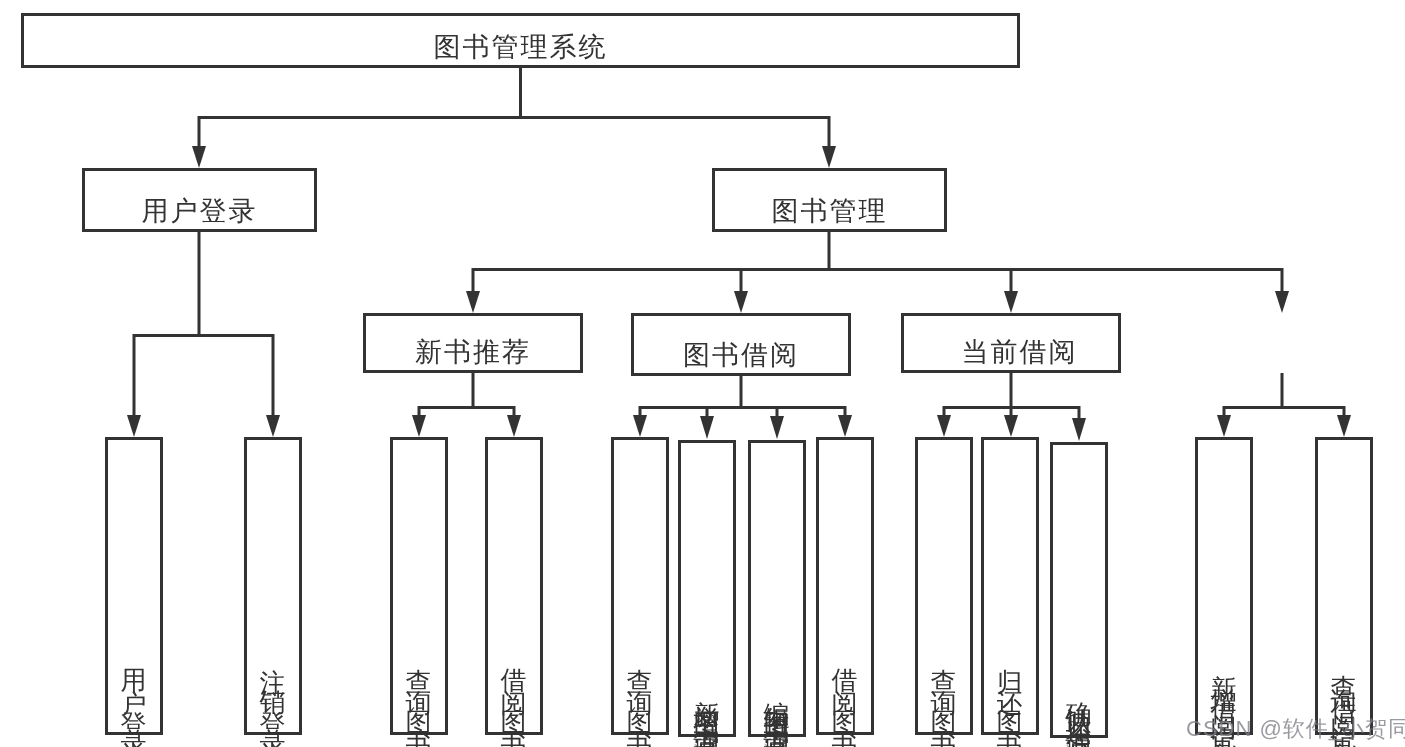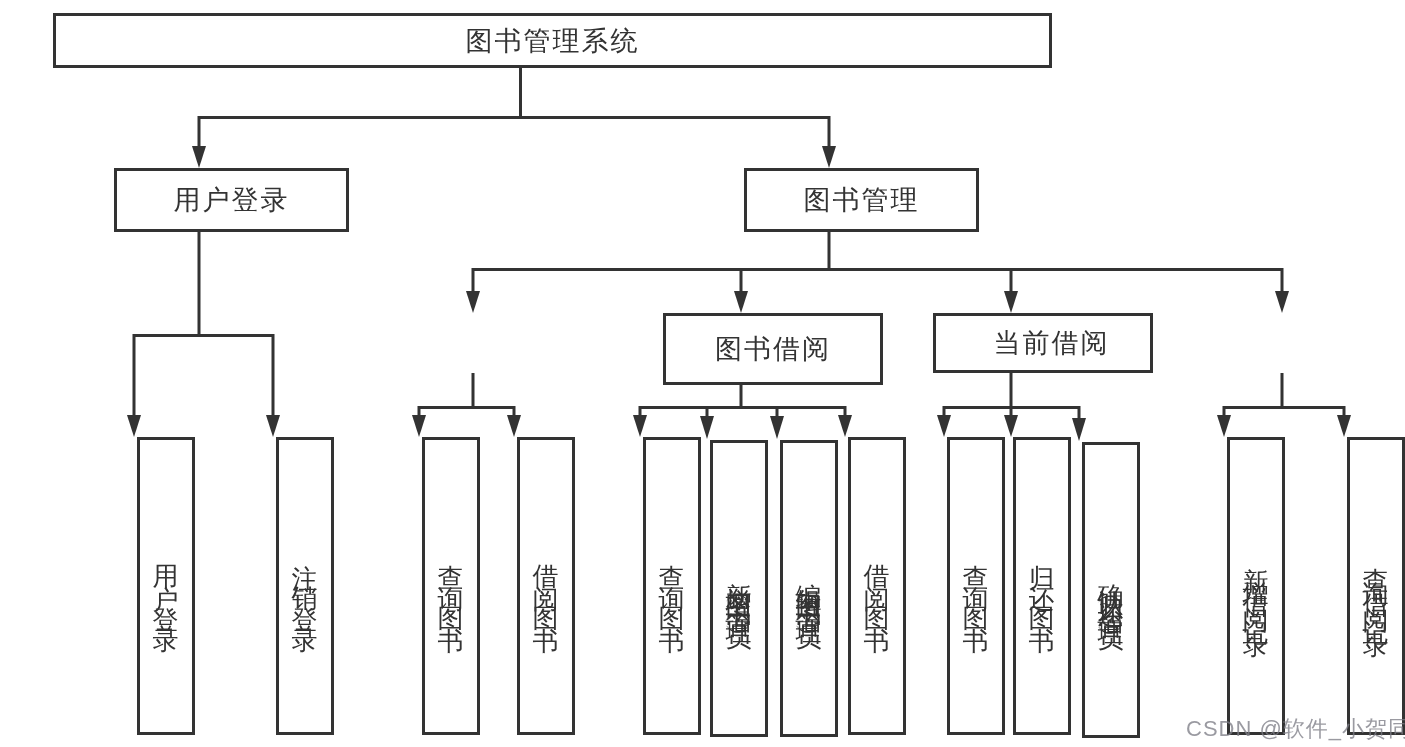--- a/index.html
+++ b/index.html
@@ -13,24 +13,23 @@
   }
   svg.wires{position:absolute;left:0;top:0;width:1405px;height:747px;}
   .wire{stroke:#333333;stroke-width:3;fill:none;}
   .arrow{fill:#333333;stroke:none;}
   .box{
     position:absolute;
     box-sizing:border-box;
     border:3px solid #333333;
     background:#ffffff;
     display:flex;
-    align-items:center;
+    align-items:flex-end;
     justify-content:center;
     text-align:center;
-    margin-left:32px;
   }
   .hlabel{
     font-size:27px;
     letter-spacing:2px;
     color:#333333;
     white-space:nowrap;
   }
   .leaf{top:437px;width:58px;height:298px;}
   .vtext{
     writing-mode:vertical-lr;
@@ -97,21 +96,24 @@
     <span class="hlabel">图书管理系统</span>
   </div>
 
   <div class="box" style="left:82px;top:168px;width:235px;height:64px;">
     <span class="hlabel">用户登录</span>
   </div>
   <div class="box" style="left:712px;top:168px;width:235px;height:64px;">
     <span class="hlabel">图书管理</span>
   </div>
 
-  <div class="box" style="left:631px;top:313px;width:220px;height:72px;">
+  <div class="box" style="left:363px;top:313px;width:220px;height:60px;">
+    <span class="hlabel">新书推荐</span>
+  </div>
+  <div class="box" style="left:631px;top:313px;width:220px;height:63px;">
     <span class="hlabel">图书借阅</span>
   </div>
   <div class="box" style="left:901px;top:313px;width:220px;height:60px;padding-left:17px;">
     <span class="hlabel">当前借阅</span>
   </div>
 
   <div class="box leaf" style="left:105px;">
     <span class="vtext sp-wide">用户登录</span>
   </div>
   <div class="box leaf" style="left:244px;">

